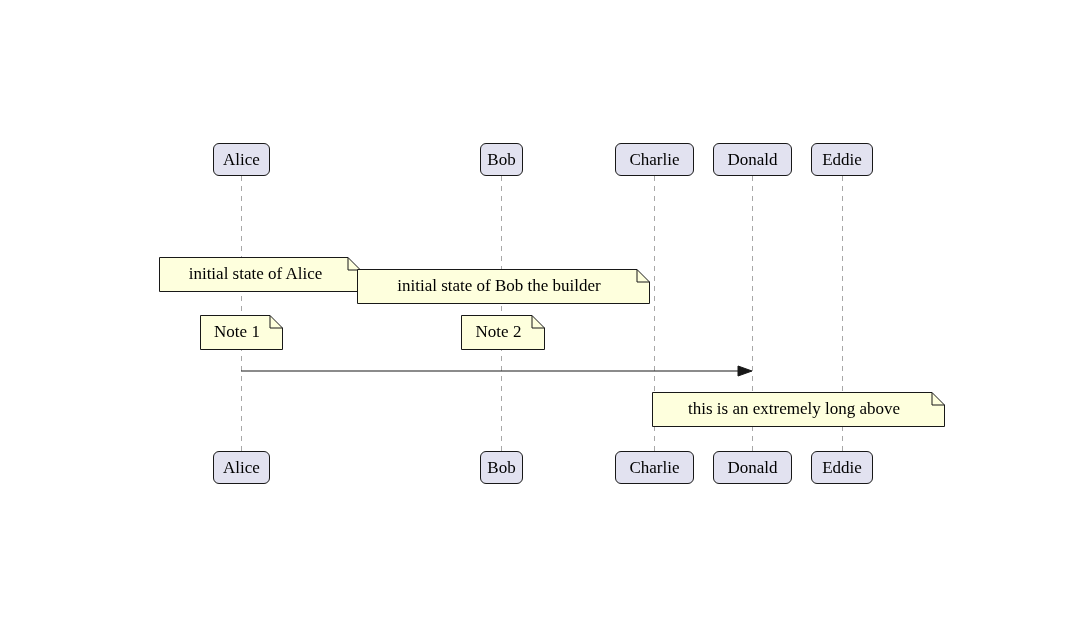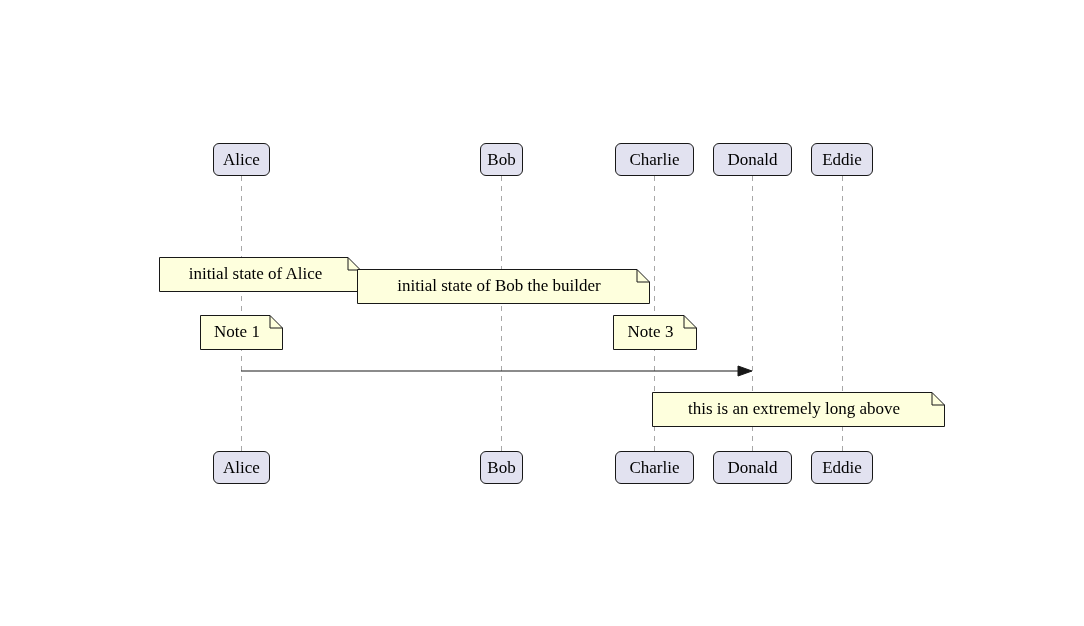--- a/index.html
+++ b/index.html
@@ -174,28 +174,28 @@
   </div>
 
   <div class="note" id="note-1">
     <svg width="83" height="35">
       <polygon points="0.5,0.5 70,0.5 82.5,13 82.5,34.5 0.5,34.5"></polygon>
       <polyline points="70,0.5 70,13 82.5,13"></polyline>
     </svg>
     <span class="note-text">Note 1</span>
   </div>
 
-
-  <div class="note" id="note-3">
+  <div class="note" id="note-2">
     <svg width="84" height="35">
       <polygon points="0.5,0.5 71,0.5 83.5,13 83.5,34.5 0.5,34.5"></polygon>
       <polyline points="71,0.5 71,13 83.5,13"></polyline>
     </svg>
-    <span class="note-text">Note 3</span>
-  </div>
+    <span class="note-text">Note 2</span>
+  </div>
+
 
   <div class="note" id="note-long">
     <svg width="293" height="35">
       <polygon points="0.5,0.5 280,0.5 292.5,13 292.5,34.5 0.5,34.5"></polygon>
       <polyline points="280,0.5 280,13 292.5,13"></polyline>
     </svg>
     <span class="note-text">this is an extremely long above</span>
   </div>
 
   <div class="message" id="msg-1">

